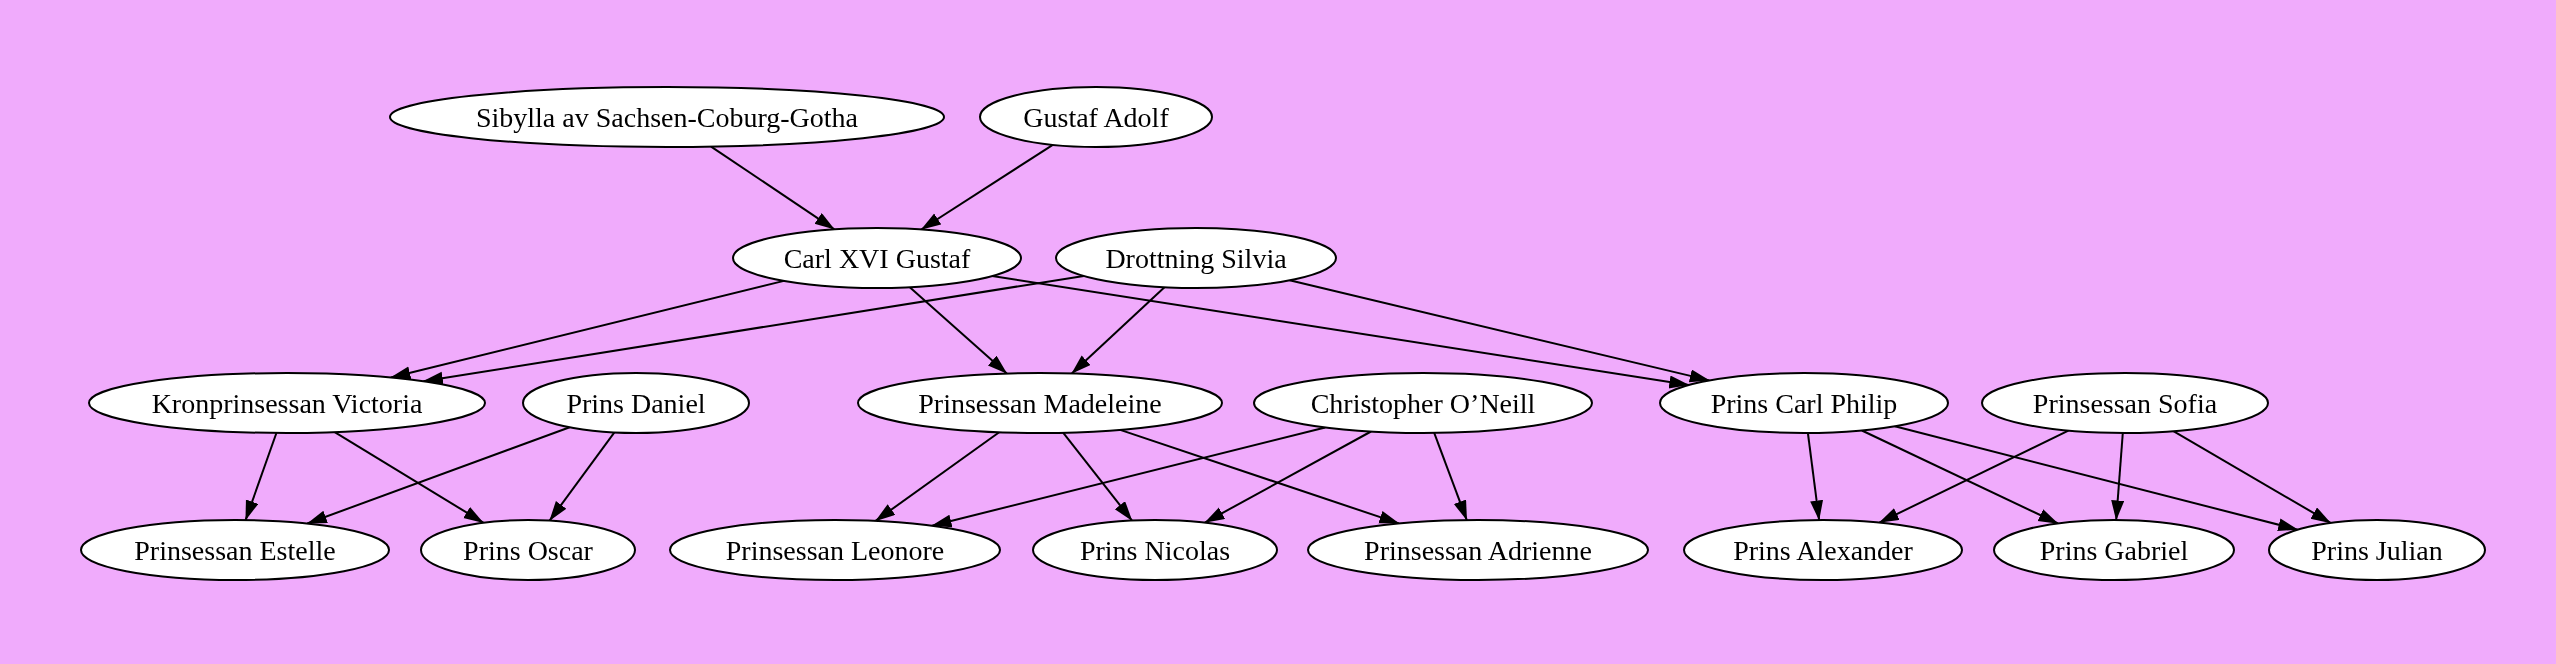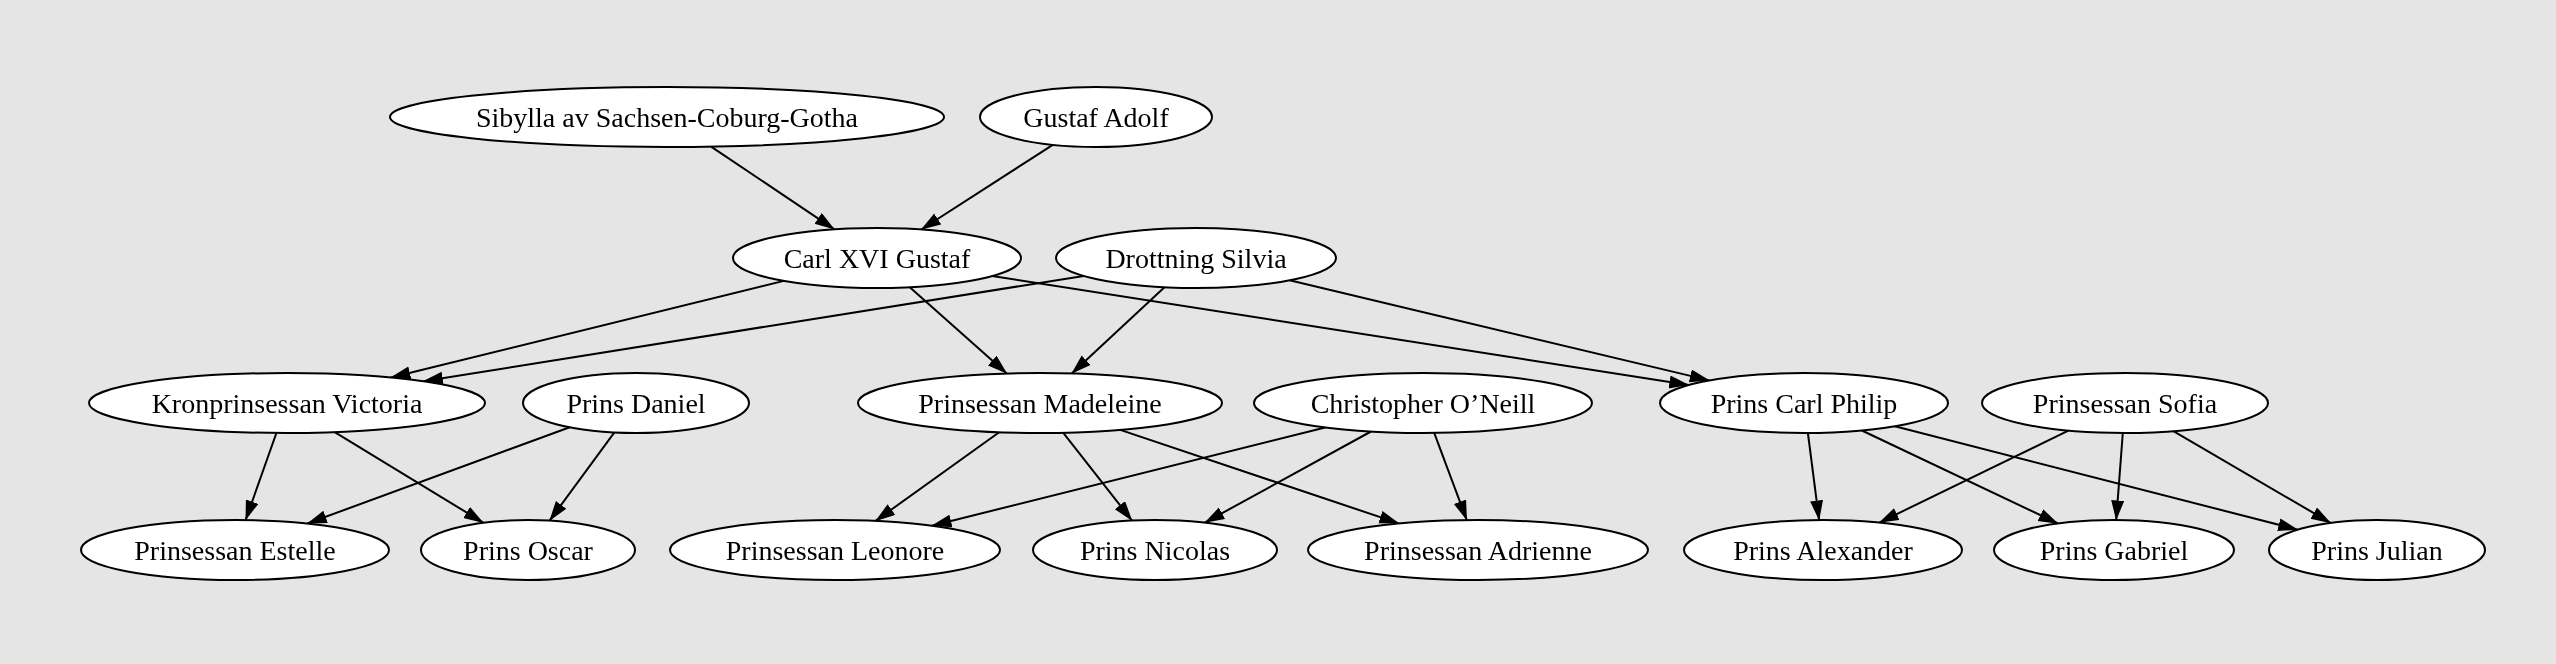--- a/index.html
+++ b/index.html
@@ -5,21 +5,21 @@
   html, body {
     margin: 0;
     padding: 0;
     background: #ffffff;
   }
   .diagram-stage {
     position: relative;
     width: 2556px;
     height: 664px;
     margin: 0;
-    background: #e5e5e5;
+    background: #f0abfc;
     overflow: hidden;
   }
   .diagram-stage svg {
     display: block;
     width: 2556px;
     height: 664px;
   }
   .graph-node text {
     font-family: "Liberation Serif", "DejaVu Serif", serif;
     text-anchor: middle;

